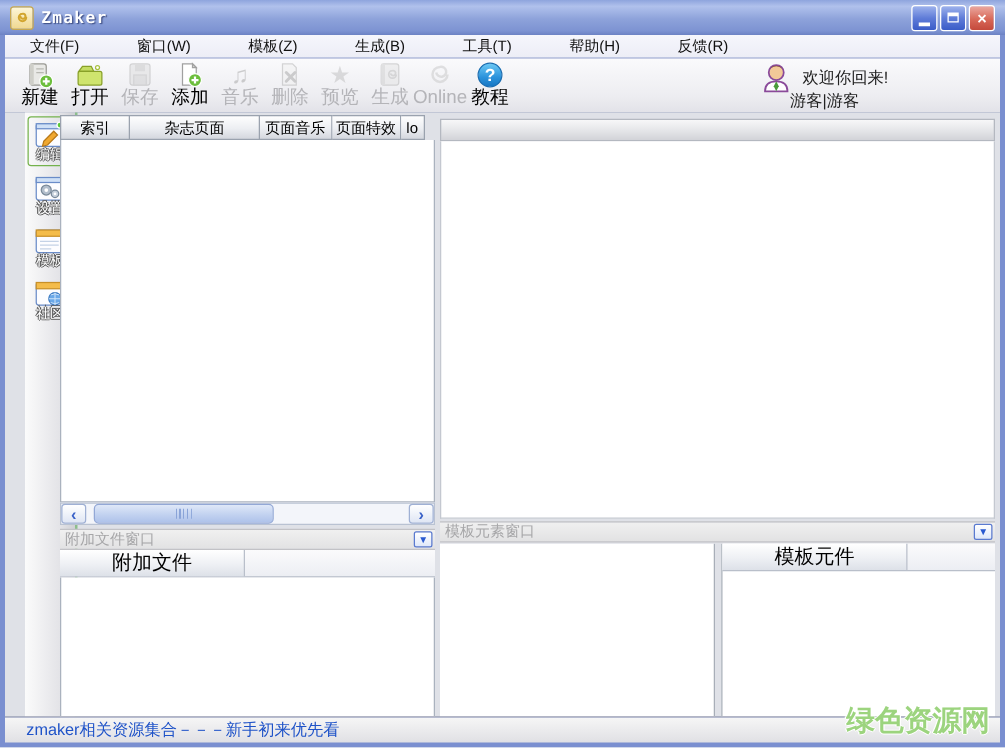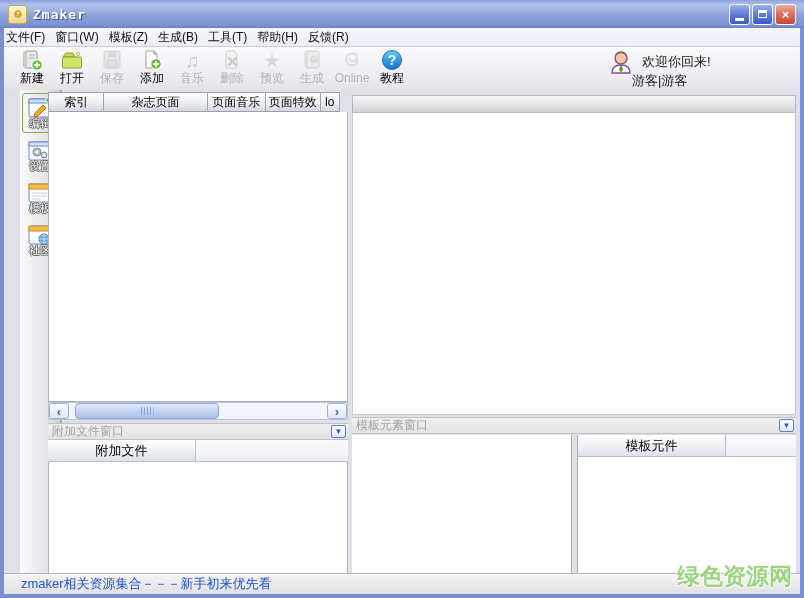--- a/index.html
+++ b/index.html
@@ -23,31 +23,31 @@
   .btn-blue{background:linear-gradient(180deg,#9db2ec 0%,#5f7cd8 50%,#3a5cc8 100%);}
   .btn-red{background:linear-gradient(180deg,#eaa8a0 0%,#d86858 55%,#c44a3c 100%);}
   .glyph-min{width:9px;height:3px;background:#fff;margin-top:10px;}
   .glyph-max{width:9px;height:8px;border:1px solid #fff;border-top:3px solid #fff;box-sizing:border-box;}
   .glyph-close{color:#fff;font-weight:bold;font-size:13px;line-height:1;}
 
   
   .menubar{position:absolute;left:4px;top:28px;width:796px;height:18px;
     background:linear-gradient(180deg,#f6f6fc,#ecedf6);border-bottom:1px solid #c9cde0;
     display:flex;align-items:center;}
-  .menu-item{padding:1px 2px;margin-right:6px;color:#111;cursor:default;}
+  .menu-item{padding:1px 20px;margin-right:6px;color:#111;cursor:default;}
 
   
   .toolbar{position:absolute;left:4px;top:47px;width:796px;height:43px;
     background:linear-gradient(180deg,#fafafc 0%,#ededf1 70%,#e2e2e8 100%);
     border-bottom:1px solid #9aa0ae;display:flex;align-items:flex-start;}
   .tb-btn{width:40px;height:42px;display:flex;flex-direction:column;align-items:center;
     justify-content:flex-start;padding-top:2px;box-sizing:border-box;}
   .tb-btn:first-child{margin-left:8px;}
   .tb-icon{width:24px;height:22px;display:flex;align-items:center;justify-content:center;}
-  .tb-label{font-size:12px;color:#000;line-height:14px;white-space:nowrap;}
+  .tb-label{font-size:15px;color:#000;line-height:14px;white-space:nowrap;}
   .tb-btn.disabled .tb-label{color:#b4b4b8;}
   .tb-btn.disabled .tb-icon{filter:grayscale(1);opacity:.45;}
   .glyph-note{font-size:19px;color:#9a9a9a;line-height:1;}
   .glyph-star{font-size:19px;color:#b8b8b8;line-height:1;}
   .icon-tutorial{width:20px;height:20px;border-radius:50%;color:#fff;font-weight:bold;font-size:14px;
     background:linear-gradient(180deg,#6cc8f4 0%,#2b93dc 60%,#1877c4 100%);border:1px solid #1a6cb0;
     display:flex;align-items:center;justify-content:center;box-sizing:border-box;}
   .user-area{position:absolute;left:604px;top:48px;width:210px;height:40px;}
   .avatar{position:absolute;left:4px;top:1px;}
   .welcome{position:absolute;left:38px;top:5px;color:#222;font-size:13px;}
@@ -94,21 +94,21 @@
     display:flex;align-items:center;box-sizing:border-box;gap:48px;}
   .panel-header .ph-title{color:#a6a6a8;font-size:12px;padding-left:4px;}
   .drop-btn{margin-left:auto;margin-right:2px;width:15px;height:13px;border:1px solid #5a7ad0;border-radius:2px;
     background:linear-gradient(180deg,#ffffff,#dfe8fa);color:#2a5ad0;font-size:8px;line-height:1;
     display:flex;align-items:center;justify-content:center;box-sizing:border-box;}
   .attach-header{left:2px;top:333px;width:300px;}
   .col-row{position:absolute;left:2px;top:350px;width:300px;height:22px;
     background:linear-gradient(180deg,#fbfbfc,#eceef3);border-bottom:1px solid #b9bfca;box-sizing:border-box;}
   .col-cell{width:148px;height:100%;background:linear-gradient(180deg,#ffffff 0%,#eef0f4 55%,#dde1e8 100%);
     border-right:1px solid #b9bfca;display:flex;align-items:center;justify-content:center;
-    color:#000;font-size:13px;box-sizing:border-box;}
+    color:#000;font-size:16px;box-sizing:border-box;}
   .attach-body{position:absolute;left:2px;top:372px;width:300px;height:111px;background:#fff;
     border-left:1px solid #aab2be;border-right:1px solid #aab2be;box-sizing:border-box;}
 
   
   .right-panel{position:absolute;left:348px;top:0;width:444px;height:483px;}
   .rp-strip{position:absolute;left:0;top:5px;width:444px;height:18px;
     background:linear-gradient(180deg,#f7f7f8 0%,#e2e3e6 60%,#d2d3d8 100%);
     border:1px solid #b4b8c0;box-sizing:border-box;}
   .rp-body{position:absolute;left:0;top:23px;width:444px;height:302px;background:#fff;
     border:1px solid #c4c8d0;border-top:none;box-sizing:border-box;}

